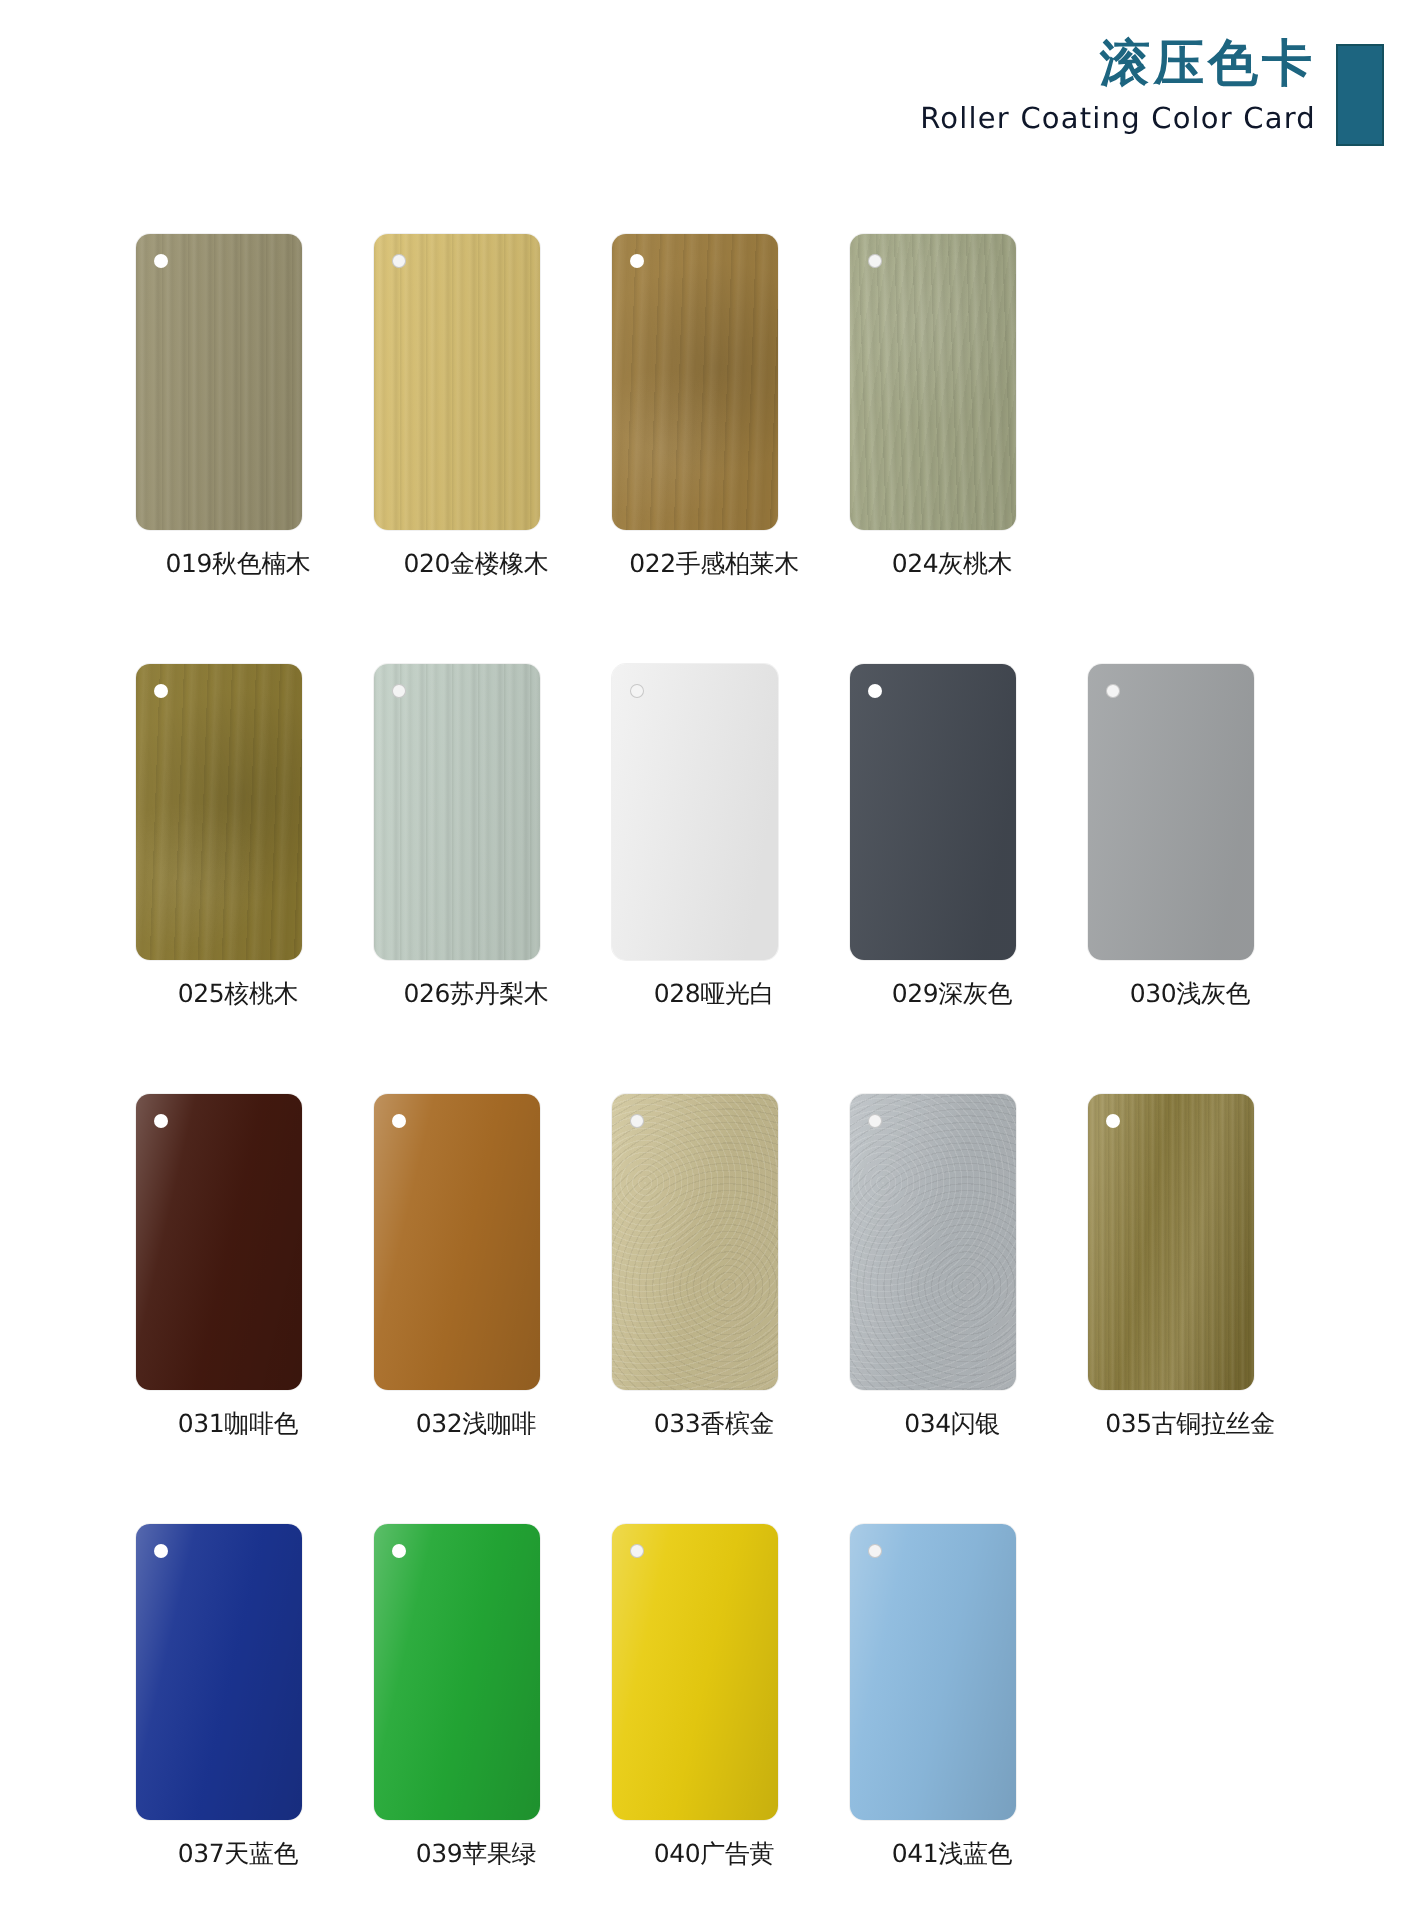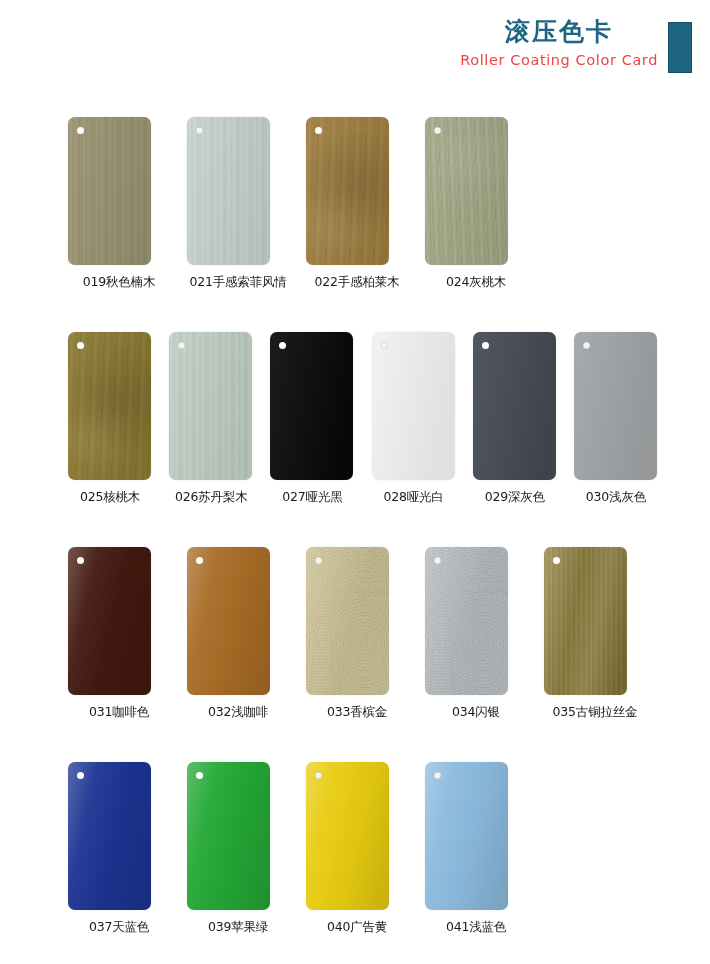--- a/index.html
+++ b/index.html
@@ -19,21 +19,21 @@
   .header {
     position: absolute;
     top: 0; left: 0;
     width: 710px;
     height: 100px;
   }
   .header-text {
     position: absolute;
     right: 52px;
     top: 16px;
-    text-align: center;
+    text-align: right;
   }
   .header-title {
     font-size: 25px;
     font-weight: bold;
     color: #1d6580;
     letter-spacing: 2px;
     line-height: 32px;
     white-space: nowrap;
   }
   .header-sub {
@@ -114,44 +114,44 @@
     letter-spacing: -0.2px;
     font-family: "DejaVu Sans", "Liberation Sans", sans-serif;
   }
 </style>
 </head>
 <body>
 
 <div class="header">
   <div class="header-text">
     <div class="header-title" style="color: rgb(29, 101, 128);">滚压色卡</div>
-    <div class="header-sub" style="color: #ef4444;">Roller Coating Color Card</div>
+    <div class="header-sub" style="color: #0f172a;">Roller Coating Color Card</div>
   </div>
   <div class="header-bar" style="background: rgb(29, 101, 128);"></div>
 </div>
 
 <div class="grid" id="grid">
     <div class="row">
       <div class="cell">
         <div class="swatch">
           <div class="tint" style="background: rgb(154, 147, 113);"></div>
           <div class="grain" style="background-image: repeating-linear-gradient(90deg, rgba(0, 0, 0, 0.13) 0px, rgba(0, 0, 0, 0) 1.5px, rgba(255, 255, 255, 0.1) 3px, rgba(0, 0, 0, 0.07) 5px, rgba(0, 0, 0, 0) 7px, rgba(255, 255, 255, 0.06) 9px, rgba(0, 0, 0, 0.11) 11px, rgba(0, 0, 0, 0) 13px);"></div>
           <div class="sheen" style="background-image: linear-gradient(100deg, rgba(255, 255, 255, 0.06), rgba(0, 0, 0, 0.08) 90%);"></div>
           <div class="hole"></div>
         </div>
         <div class="label">019秋色楠木</div>
       </div>
       <div class="cell">
         <div class="swatch">
-          <div class="tint" style="background: rgb(199, 212, 210);"></div>
+          <div class="tint" style="background: rgb(216, 192, 113);"></div>
           <div class="grain" style="background-image: repeating-linear-gradient(90deg, rgba(0, 0, 0, 0.13) 0px, rgba(0, 0, 0, 0) 1.5px, rgba(255, 255, 255, 0.1) 3px, rgba(0, 0, 0, 0.07) 5px, rgba(0, 0, 0, 0) 7px, rgba(255, 255, 255, 0.06) 9px, rgba(0, 0, 0, 0.11) 11px, rgba(0, 0, 0, 0) 13px);"></div>
           <div class="sheen" style="background-image: linear-gradient(100deg, rgba(255, 255, 255, 0.06), rgba(0, 0, 0, 0.08) 90%);"></div>
           <div class="hole dark"></div>
         </div>
-        <div class="label">021手感索菲风情</div>
+        <div class="label">020金楼橡木</div>
       </div>
       <div class="cell">
         <div class="swatch">
           <div class="tint" style="background: rgb(160, 127, 64);"></div>
           <div class="grain" style="background-image: repeating-linear-gradient(92deg, rgba(0, 0, 0, 0.16) 0px, rgba(0, 0, 0, 0) 2px, rgba(255, 255, 255, 0.09) 4px, rgba(0, 0, 0, 0.05) 8px, rgba(0, 0, 0, 0) 12px), radial-gradient(120% 60% at 62% 45%, rgba(0, 0, 0, 0.22), rgba(0, 0, 0, 0) 60%), radial-gradient(80% 40% at 30% 72%, rgba(255, 255, 255, 0.14), rgba(0, 0, 0, 0) 65%);"></div>
           <div class="sheen" style="background-image: linear-gradient(100deg, rgba(255, 255, 255, 0.06), rgba(0, 0, 0, 0.08) 90%);"></div>
           <div class="hole"></div>
         </div>
         <div class="label">022手感柏莱木</div>
       </div>
@@ -179,28 +179,20 @@
         <div class="swatch">
           <div class="tint" style="background: rgb(194, 208, 198);"></div>
           <div class="grain" style="background-image: repeating-linear-gradient(90deg, rgba(0, 0, 0, 0.13) 0px, rgba(0, 0, 0, 0) 1.5px, rgba(255, 255, 255, 0.1) 3px, rgba(0, 0, 0, 0.07) 5px, rgba(0, 0, 0, 0) 7px, rgba(255, 255, 255, 0.06) 9px, rgba(0, 0, 0, 0.11) 11px, rgba(0, 0, 0, 0) 13px);"></div>
           <div class="sheen" style="background-image: linear-gradient(100deg, rgba(255, 255, 255, 0.06), rgba(0, 0, 0, 0.08) 90%);"></div>
           <div class="hole dark"></div>
         </div>
         <div class="label">026苏丹梨木</div>
       </div>
       <div class="cell">
         <div class="swatch">
-          <div class="tint" style="background: rgb(10, 7, 7);"></div>
-          <div class="sheen" style="background-image: linear-gradient(100deg, rgba(255, 255, 255, 0.08), rgba(0, 0, 0, 0.07) 85%);"></div>
-          <div class="hole"></div>
-        </div>
-        <div class="label">027哑光黑</div>
-      </div>
-      <div class="cell">
-        <div class="swatch">
           <div class="tint" style="background: rgb(241, 241, 241);"></div>
           <div class="sheen" style="background-image: linear-gradient(100deg, rgba(255, 255, 255, 0.08), rgba(0, 0, 0, 0.07) 85%);"></div>
           <div class="hole dark"></div>
         </div>
         <div class="label">028哑光白</div>
       </div>
       <div class="cell">
         <div class="swatch">
           <div class="tint" style="background: rgb(67, 73, 82);"></div>
           <div class="sheen" style="background-image: linear-gradient(100deg, rgba(255, 255, 255, 0.08), rgba(0, 0, 0, 0.07) 85%);"></div>

